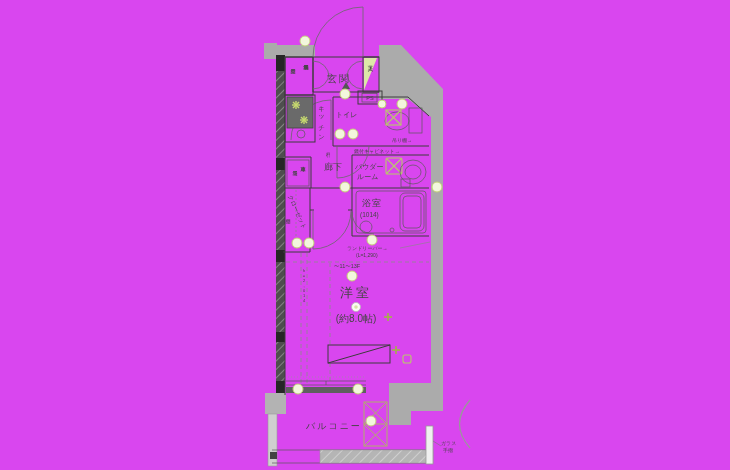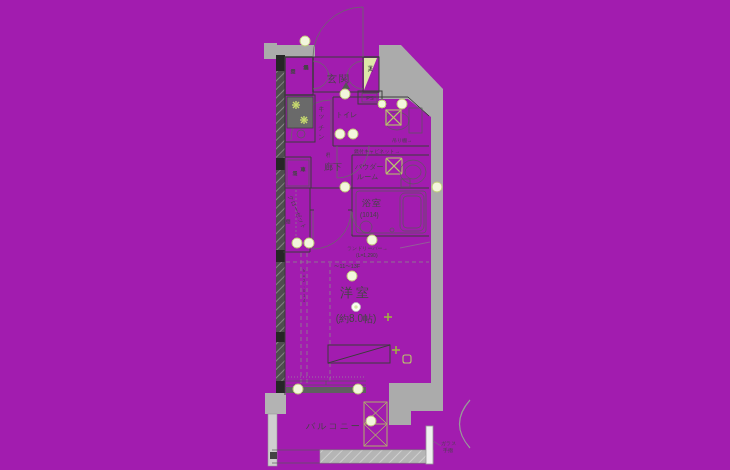--- a/index.html
+++ b/index.html
@@ -1,16 +1,16 @@
 <!DOCTYPE html>
 <html><head>
 <meta charset="utf-8">
 <style>
   html,body{margin:0;padding:0;background:#ffffff;}
-  .stage{position:relative;width:730px;height:470px;background:#a21caf;overflow:hidden;
+  .stage{position:relative;width:730px;height:470px;background:#d946ef;overflow:hidden;
          font-family:"Liberation Sans",sans-serif;}
   svg text{fill:#454545;font-family:"Liberation Sans",sans-serif;}
   .vtext{writing-mode:vertical-rl;text-orientation:upright;}
   .wall{fill:#ababab;stroke:none;}
   .ln{stroke:#3c3c3c;stroke-width:1;fill:none;}
   .thin{stroke:#5a5a5a;stroke-width:.7;fill:none;}
   .arc{stroke:#6a6a6a;stroke-width:.8;fill:none;}
   .dash{stroke:#8a8a8a;stroke-width:.8;fill:none;stroke-dasharray:4 3;}
   .marker{fill:#f3f7dd;stroke:#c3d077;stroke-width:1;}
   .grn{stroke:#b8c96b;stroke-width:1.1;fill:none;}

